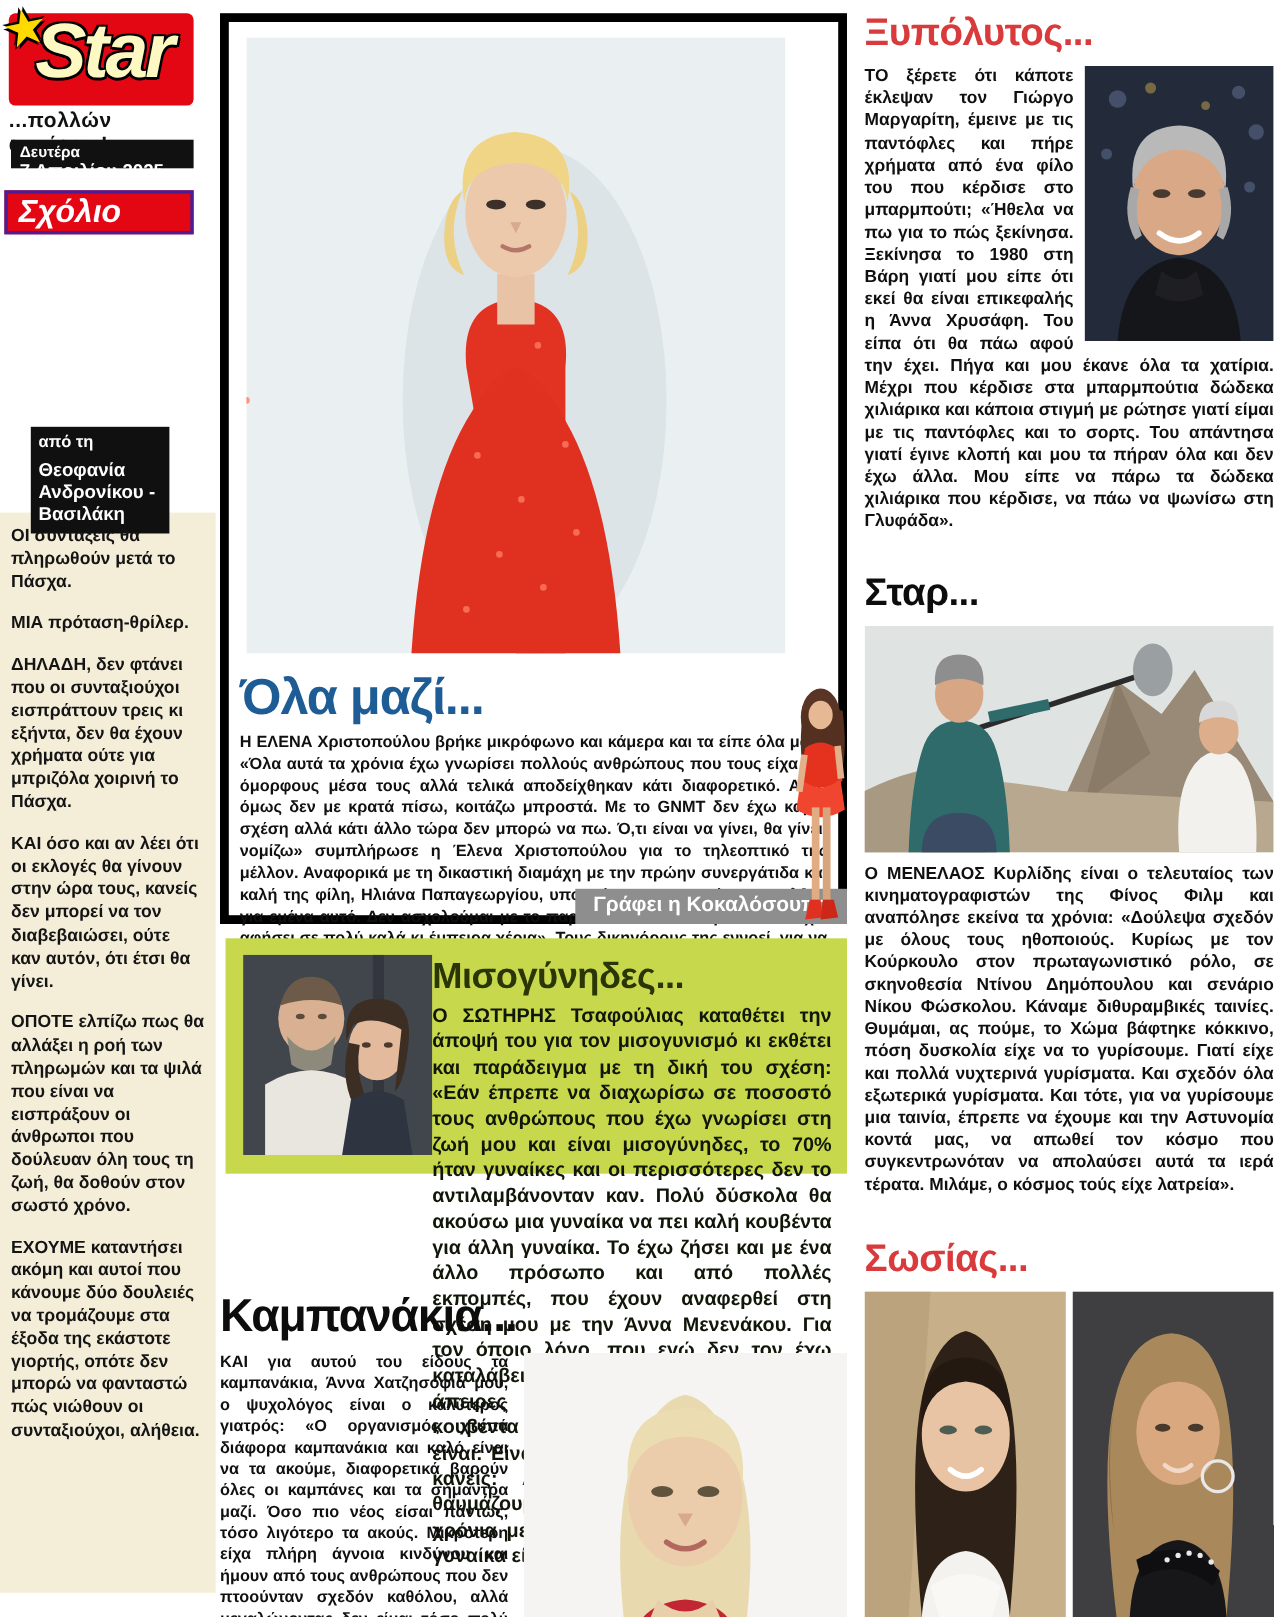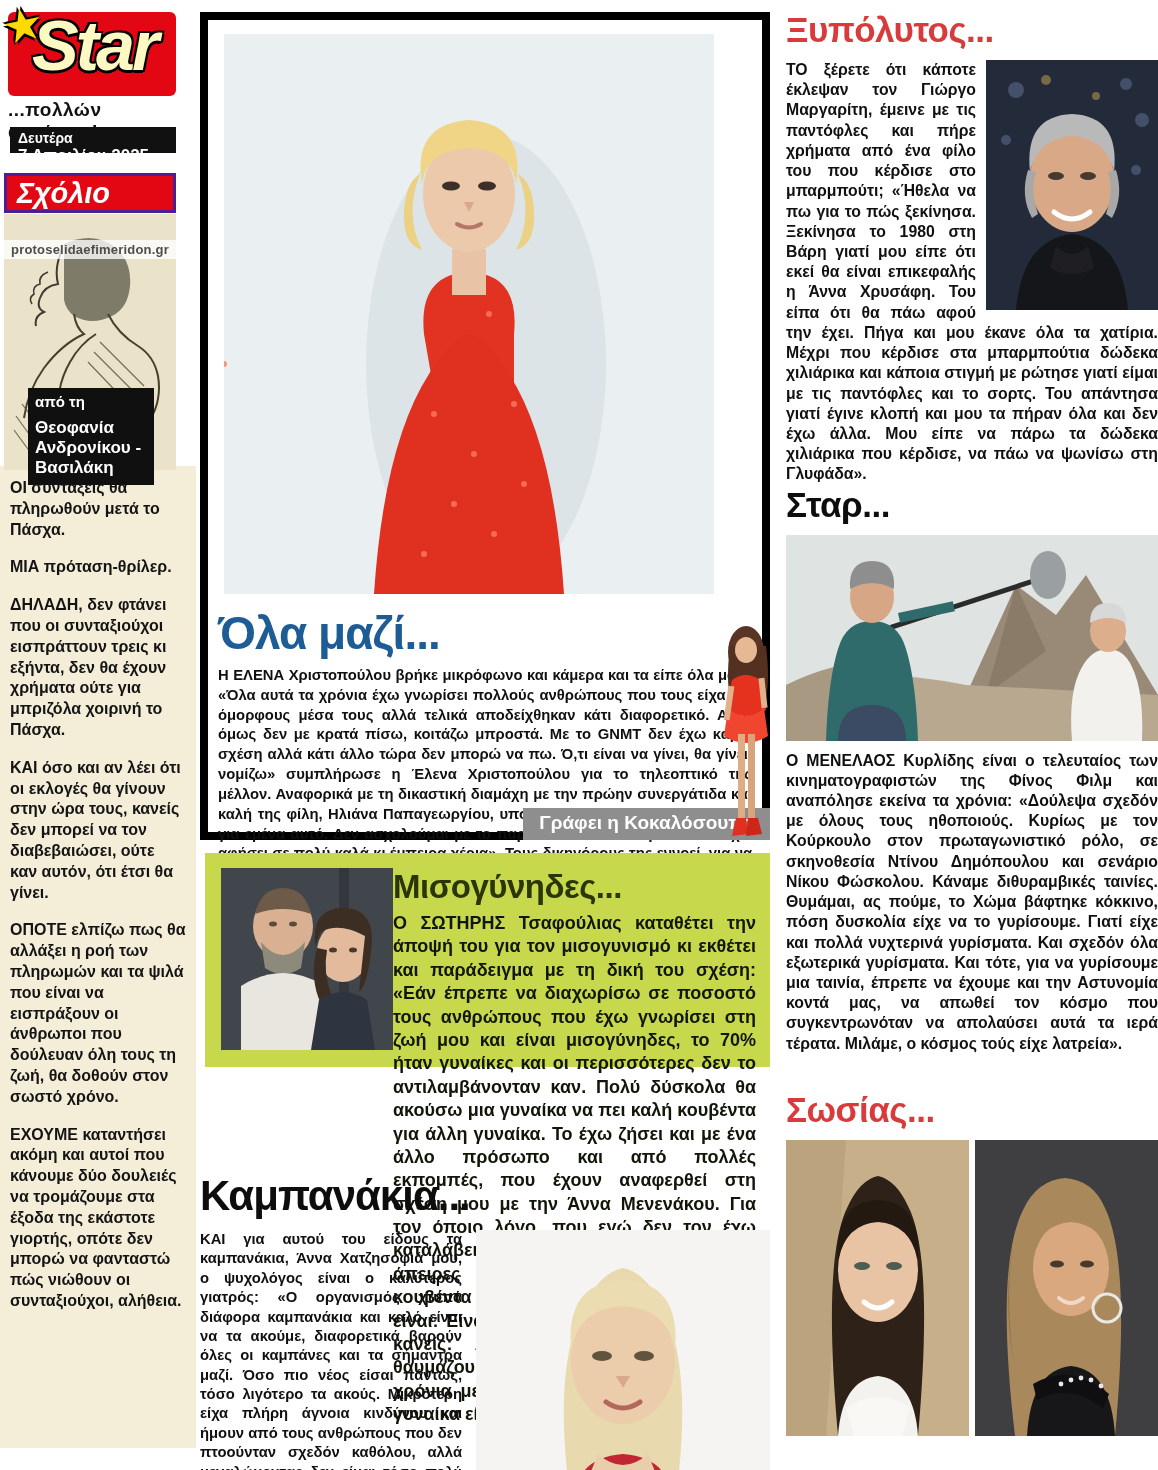--- a/index.html
+++ b/index.html
@@ -56,21 +56,21 @@
 
   
   .rcol { position:absolute; left:786px; top:10px; width:372px; }
   .r-head { font-size:35px; font-weight:800; letter-spacing:-0.5px; margin:0 0 10px; }
   .red { color:#d93a3b; }
   .black { color:#0d0d0d; }
   .r-body { font-size:15.8px; font-weight:700; line-height:1.28; color:#101010; text-align:justify; }
   .r-body b, .main-body b, .green-body b, .bells-body b { font-weight:800; }
   .barefoot-photo { float:right; width:172px; height:250px; margin:0 0 8px 10px; }
   .sect { margin-bottom:0; }
-  .star-sect { }
+  .star-sect { margin-top:34px; }
   .star-photo { width:372px; height:206px; margin-bottom:10px; }
   .looka-sect { margin-top:36px; }
   .looka-photos { display:flex; gap:6px; margin-bottom:12px; }
   .looka-photo { width:183px; height:296px; }
 
   .ph { display:block; }
 </style>
 </head>
 <body>
 
@@ -86,40 +86,20 @@
 
     <div class="tagline">...πολλών αστέρων!</div>
 
     <div class="date-box">
       <div class="date-day">Δευτέρα</div>
       <div class="date-full">7 Απριλίου 2025</div>
     </div>
 
     <div class="badge">Σχόλιο</div>
 
-    <div class="sketch-wrap">
-      <svg class="ph" width="172" height="256" viewBox="0 0 172 256">
-        <rect width="172" height="256" fill="#ebe3c9"></rect>
-        <path d="M60,30 q30,-14 52,4 q16,14 14,38 q-2,22 -18,30 q-20,10 -38,0 q-8,-6 -10,-16" fill="#5b5848" opacity="0.75"></path>
-        <path d="M58,36 q-8,18 -4,34 q-14,2 -18,14 q-4,10 4,14 q-10,4 -8,14" fill="none" stroke="#3f3d33" stroke-width="2"></path>
-        <path d="M44,58 q-10,4 -8,12 q-8,2 -6,10 q-6,4 -2,10" fill="none" stroke="#3f3d33" stroke-width="1.6"></path>
-        <path d="M70,100 q2,14 10,20 q-22,10 -40,34 q-16,22 -20,50" fill="none" stroke="#44422f" stroke-width="2"></path>
-        <path d="M104,100 q10,20 30,32 q16,10 20,30 q4,24 -8,44 l-90,0 q-6,-30 10,-58 q10,-18 26,-28" fill="none" stroke="#44422f" stroke-width="2"></path>
-        <g stroke="#52503c" stroke-width="1.2" opacity="0.8">
-          <path d="M96,128 l44,44"></path>
-            <path d="M90,138 l44,44"></path>
-            <path d="M84,148 l42,44"></path>
-          <path d="M18,190 l30,40"></path>
-            <path d="M12,202 l26,36"></path>
-            <path d="M10,216 l22,30"></path>
-        </g>
-        <path d="M36,246 q50,-14 104,-4" fill="none" stroke="#44422f" stroke-width="2"></path>
-      </svg>
-      <div class="watermark">protoselidaefimeridon.gr</div>
-    </div>
 
     <div class="author-box">
       <div class="author-intro">από τη</div>
       <div class="author-name">Θεοφανία</div>
       <div class="author-name">Ανδρονίκου -</div>
       <div class="author-name">Βασιλάκη</div>
     </div>
 
     <div class="side-paras">
       <p><b>ΟΙ</b> <span>συντάξεις θα πληρωθούν μετά το Πάσχα.</span></p>

